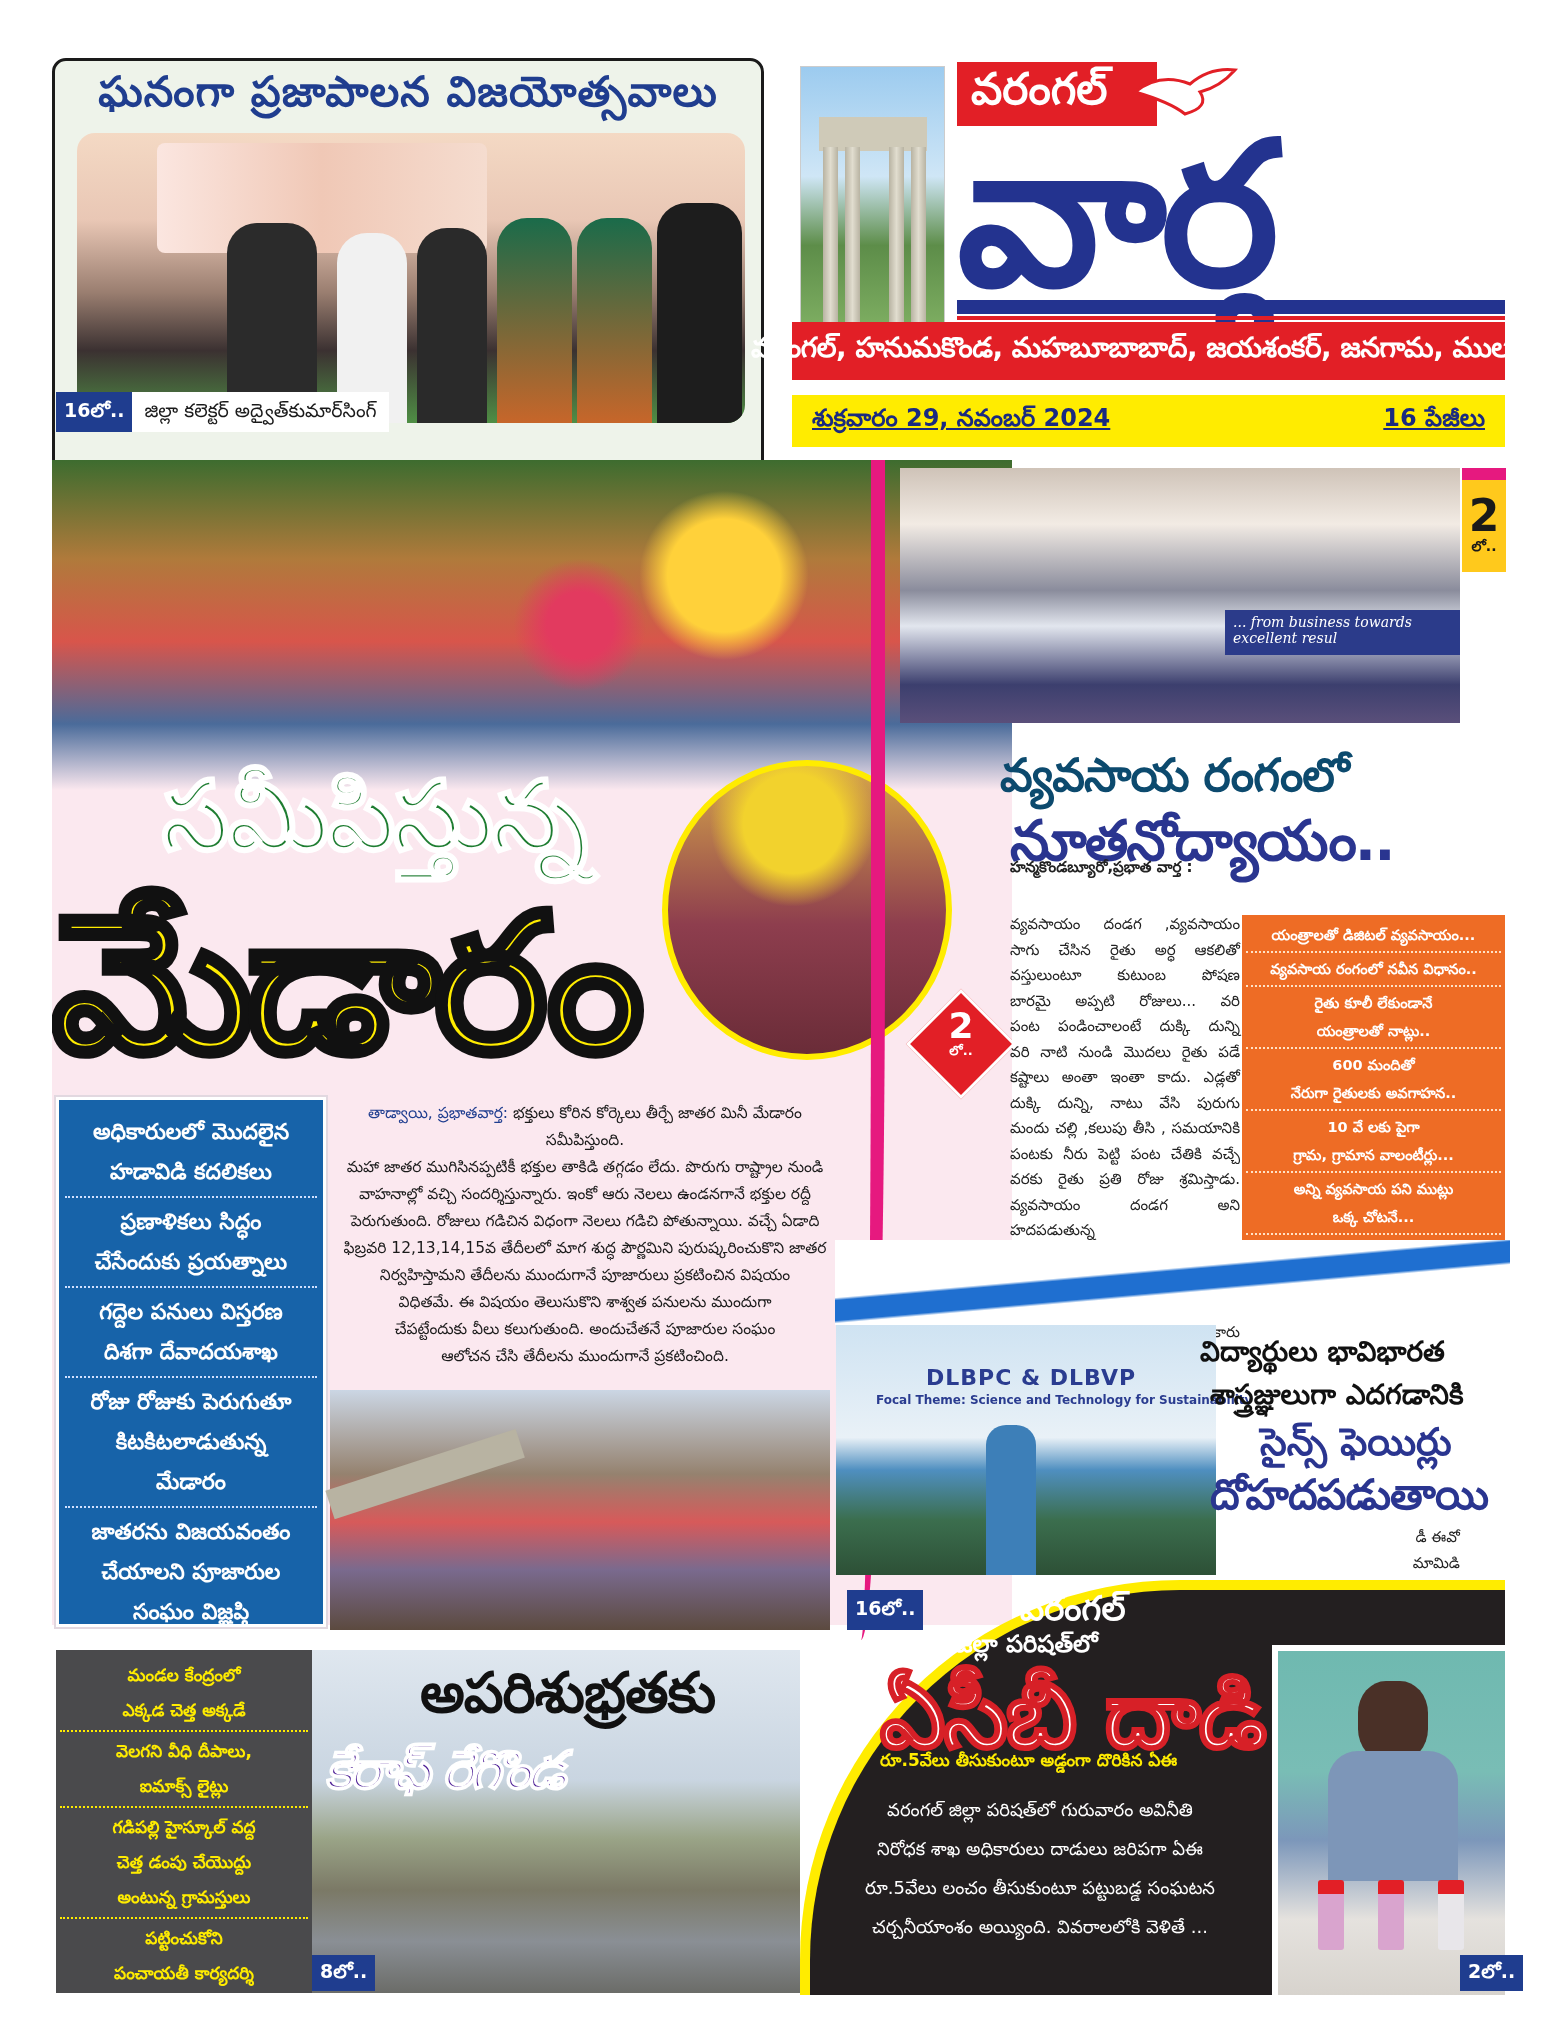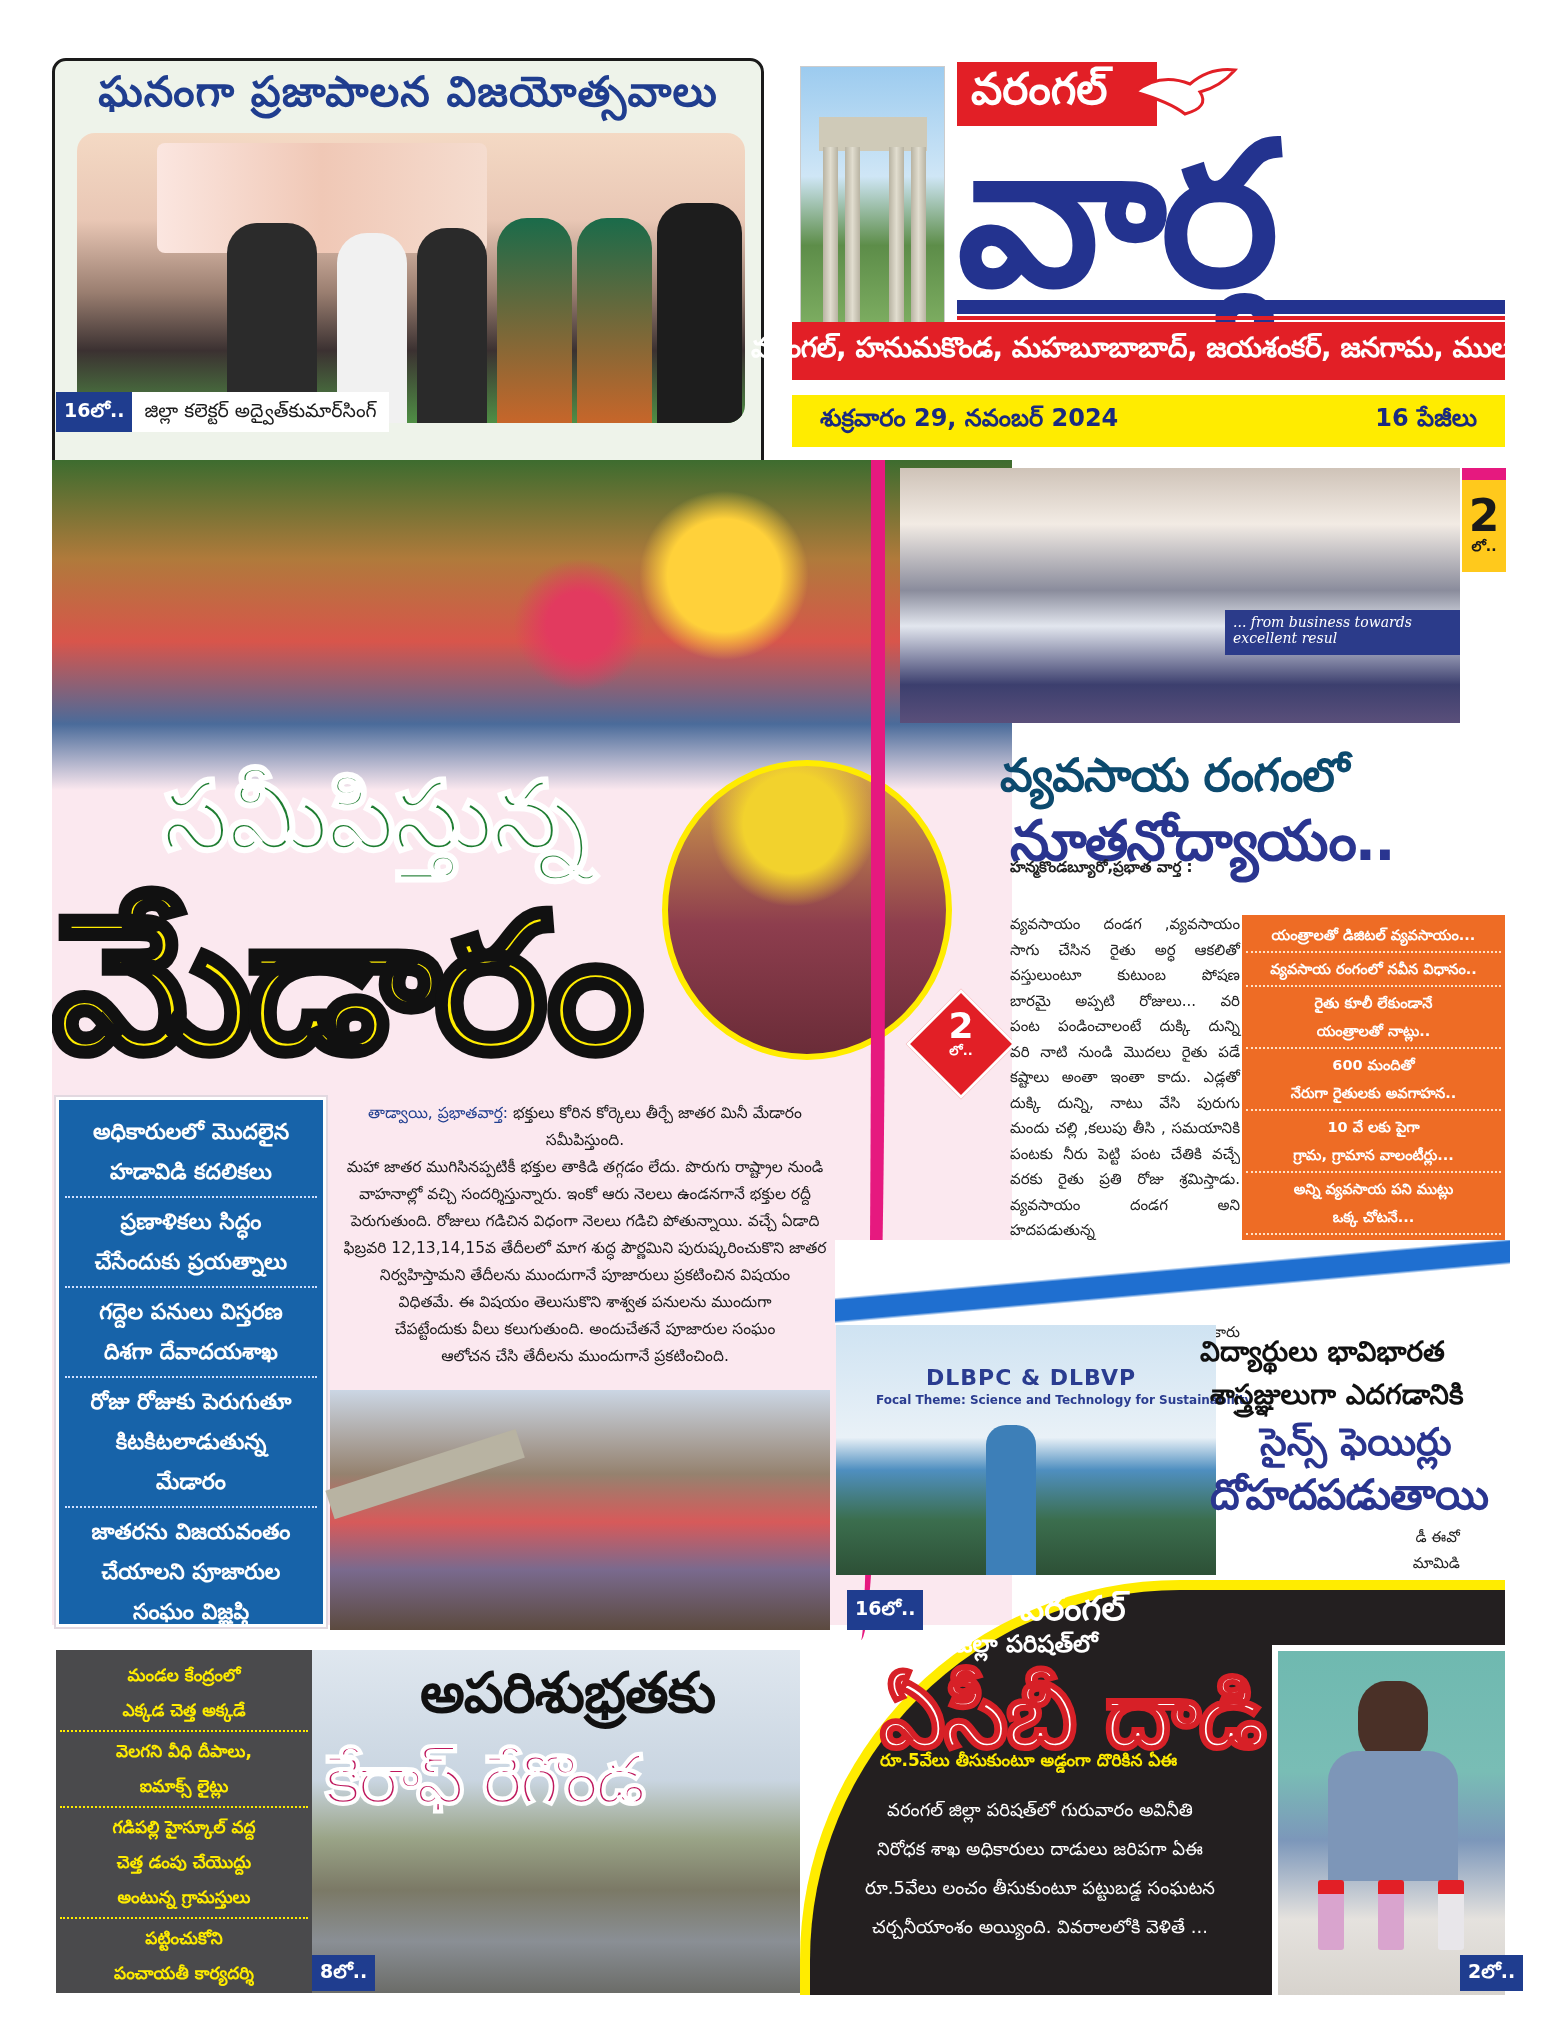--- a/index.html
+++ b/index.html
@@ -21,21 +21,21 @@
   
   .mast-photo { left: 800px; top: 66px; width: 145px; height: 290px; background: linear-gradient(180deg,#9ccbef 0%,#cfe6f6 38%,#5d8d49 62%,#89b96a 100%); border: 1px solid #ccc; }
   .mast-photo .gate-top { position: absolute; left: 18px; top: 50px; width: 108px; height: 34px; background: #cfcab8; }
   .mast-photo .pillar { position: absolute; top: 80px; width: 15px; height: 200px; background: linear-gradient(90deg,#b8b3a2,#e1ddcf,#b8b3a2); }
   .mast-red-top { left: 957px; top: 62px; width: 200px; height: 64px; background: #e21f26; color: #fff; font-size: 44px; font-weight: bold; display:flex; align-items:center; padding-left: 14px; }
   .bird { left: 1130px; top: 62px; width: 110px; height: 60px; }
   .mast-logo { left: 957px; top: 120px; width: 548px; height: 190px; color: #23338f; font-size: 200px; font-weight: bold; line-height: 190px; letter-spacing: -6px; font-family: "DejaVu Sans", sans-serif; }
   .mast-underline { left: 957px; top: 300px; width: 548px; height: 14px; background: #23338f; }
   .mast-thin-red { left: 957px; top: 316px; width: 548px; height: 4px; background: #e21f26; }
   .district-strip { left: 792px; top: 322px; width: 713px; height: 58px; background: #e21f26; color: #fff; font-size: 28px; font-weight: bold; display:flex; align-items:center; justify-content:center; white-space: nowrap; letter-spacing: -0.5px; }
-  .date-strip { left: 792px; top: 395px; width: 713px; height: 52px; background: #ffec00; display:flex; align-items:center; justify-content: space-between; padding: 0 28px; font-size: 24px; font-weight: bold; color: #1a2a80; }
+  .date-strip { left: 792px; top: 395px; width: 713px; height: 52px; background: #ffec00; display:flex; align-items:center; justify-content: space-between; padding: 0 20px; font-size: 24px; font-weight: bold; color: #1a2a80; text-decoration: underline; }
 
   
   .main-region { left: 52px; top: 460px; width: 960px; height: 1165px; background: #fbe8ef; overflow: hidden; }
   .crowd-top { position: absolute; left: 0; top: 0; width: 100%; height: 330px;
     background:
       radial-gradient(circle at 70% 35%, #ffd13a 0 8%, transparent 12%),
       radial-gradient(circle at 55% 50%, #e23a5f 0 6%, transparent 12%),
       linear-gradient(180deg, #3d6c2f 0%, #b07a3b 30%, #d8554b 55%, #4a6b9a 80%, #fbe8ef 100%); }
   .pink-arc { left: 845px; top: 460px; width: 40px; height: 1180px; border-right: 14px solid #e6197f; border-radius: 0 0 60% 0; }
   .head-green { position: absolute; left: 110px; top: 300px; font-size: 96px; font-weight: bold; color: #1e7d31; -webkit-text-stroke: 3px #ffffff; letter-spacing: -2px; }
@@ -100,21 +100,21 @@
   .ref-2 { left: 1460px; top: 1955px; }
   .ref-16b { left: 847px; top: 1590px; }
 
   
   .grey-box { left: 56px; top: 1650px; width: 256px; height: 343px; background: #4a4a4c; padding: 6px 4px; }
   .grey-box .grp { border-bottom: 2px dotted #ffec00; padding: 2px 0; }
   .grey-box .grp:last-child { border-bottom: none; }
   .grey-box .ln { color: #ffec00; font-size: 17px; font-weight: bold; text-align: center; line-height: 35px; white-space: nowrap; }
   .road-photo { left: 312px; top: 1650px; width: 488px; height: 343px; background: linear-gradient(180deg,#dfe7ef 0%,#c9d5e1 38%,#9aa487 55%,#7b7966 70%,#8a8f95 85%,#6b6c68 100%); }
   .road-black { left: 420px; top: 1660px; font-size: 56px; font-weight: bold; color: #111; white-space: nowrap; letter-spacing: -1px; }
-  .road-red { left: 325px; top: 1740px; font-size: 68px; font-weight: bold; color: #be185d; -webkit-text-stroke: 2px #fff; white-space: nowrap; letter-spacing: -3px; }
+  .road-red { left: 325px; top: 1740px; font-size: 52px; font-weight: bold; color: #4c1d95; -webkit-text-stroke: 2px #fff; white-space: nowrap; letter-spacing: -3px; font-style: italic; }
   .ref-8 { left: 312px; top: 1955px; }
   .ref-16a { left: 53px; top: 396px; }
 </style>
 </head>
 <body>
 
 <div class="abs tl-box">
   <div class="tl-title">ఘనంగా ప్రజాపాలన విజయోత్సవాలు</div>
   <div class="tl-photo">
     <div class="banner"></div>

